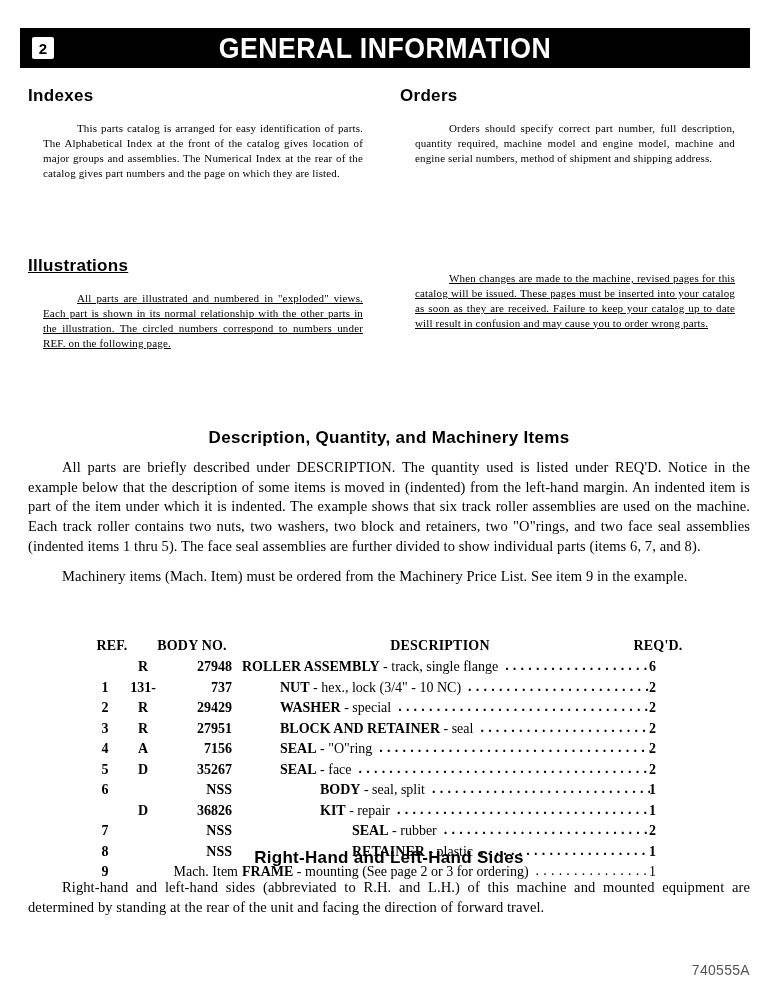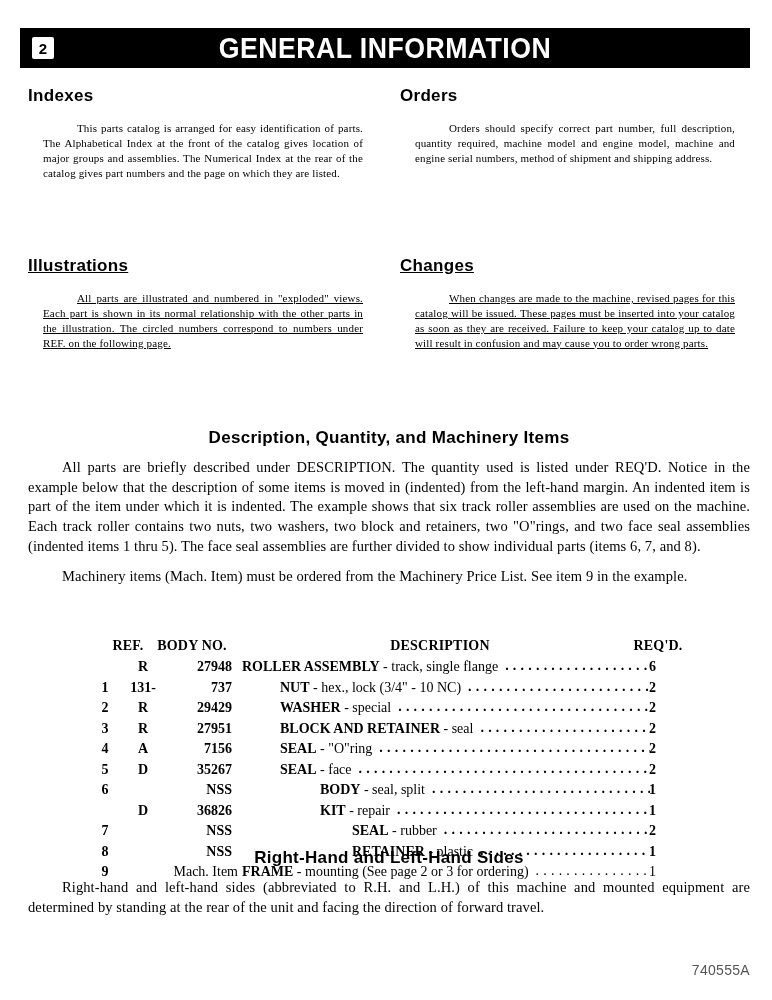--- a/index.html
+++ b/index.html
@@ -139,21 +139,20 @@
     position: relative;
     height: 21px;
     font-weight: bold;
     letter-spacing: 0.2px;
   }
   .pt-head .h-ref {
     position: absolute;
     left: 62px;
     width: 44px;
     text-align: center;
-    margin-left: 16px;
   }
   .pt-head .h-part {
     position: absolute;
     left: 110px;
     width: 108px;
     text-align: center;
   }
   .pt-head .h-desc {
     position: absolute;
     left: 222px;
@@ -276,21 +275,20 @@
     <h2 class="sec-head">Orders</h2>
     <p class="body">Orders should specify correct part number, full description, quantity required, machine model and engine model, machine and engine serial numbers, method of shipment and shipping address.</p>
   </div>
 
   <div class="col-left row-2">
     <h2 class="sec-head">Illustrations</h2>
     <p class="body">All parts are illustrated and numbered in "exploded" views. Each part is shown in its normal relationship with the other parts in the illustration. The circled numbers correspond to numbers under REF. on the following page.</p>
   </div>
 
   <div class="col-right row-2">
-    <h2 class="sec-head">Changes</h2>
     <p class="body">When changes are made to the machine, revised pages for this catalog will be issued. These pages must be inserted into your catalog as soon as they are received. Failure to keep your catalog up to date will result in confusion and may cause you to order wrong parts.</p>
   </div>
 
   <div class="center-sec sec-3">
     <h2 class="center-head">Description, Quantity, and Machinery Items</h2>
     <p class="body-wide">All parts are briefly described under DESCRIPTION. The quantity used is listed under REQ'D. Notice in the example below that the description of some items is moved in (indented) from the left-hand margin. An indented item is part of the item under which it is indented. The example shows that six track roller assemblies are used on the machine. Each track roller contains two nuts, two washers, two block and retainers, two "O"rings, and two face seal assemblies (indented items 1 thru 5). The face seal assemblies are further divided to show individual parts (items 6, 7, and 8).</p>
     <p class="body-wide last">Machinery items (Mach. Item) must be ordered from the Machinery Price List. See item 9 in the example.</p>
   </div>
 
   <div class="parts-table">

